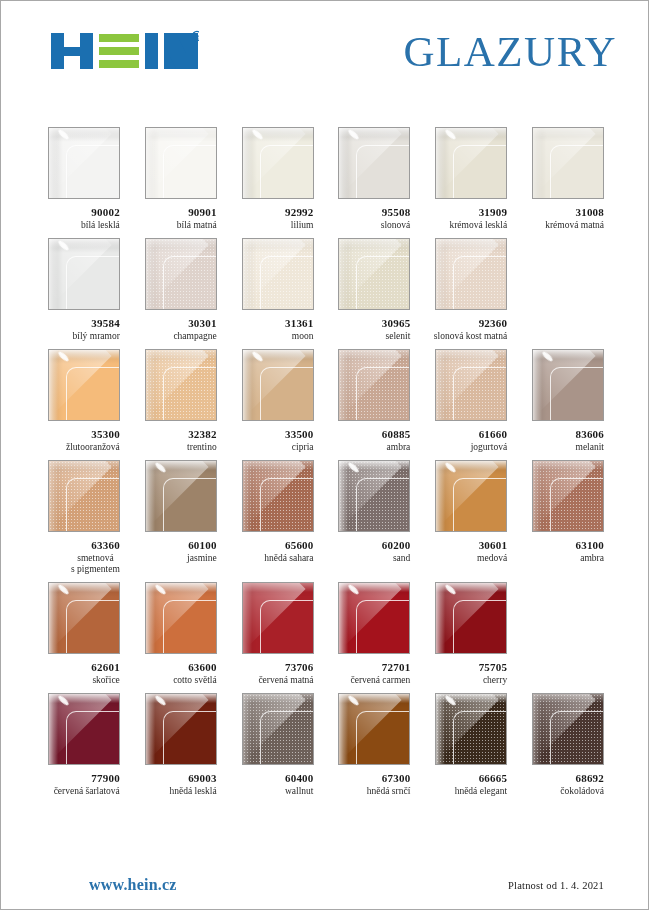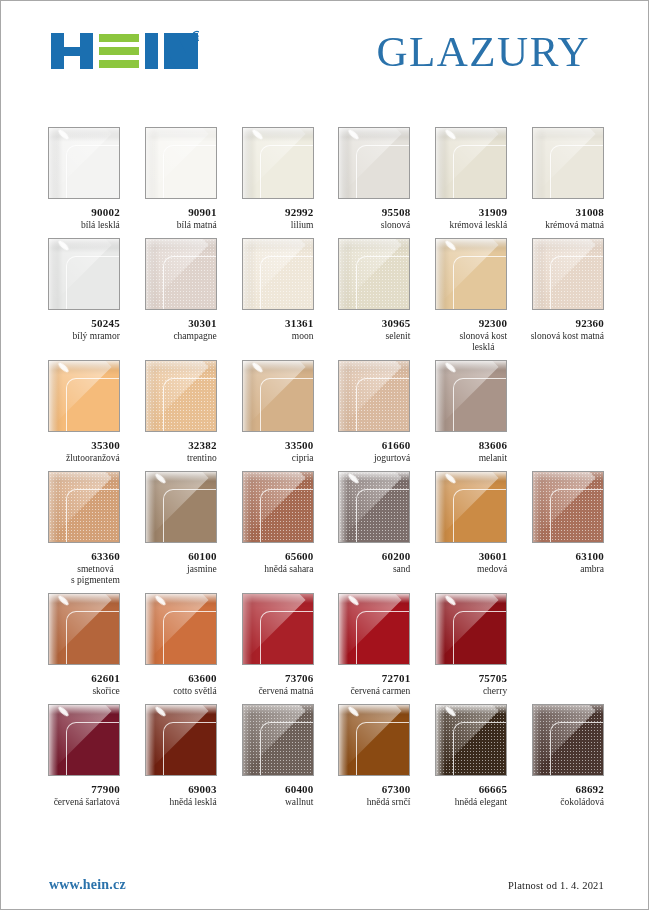--- a/index.html
+++ b/index.html
@@ -22,21 +22,21 @@
     flex-direction: column;
   }
 
   
   .header {
     height: 100px;
     flex: 0 0 100px;
     display: flex;
     align-items: center;
     justify-content: space-between;
-    padding: 0 52px 0 50px;
+    padding: 0 25px 0 50px;
   }
   .logo {
     display: flex;
     align-items: flex-start;
     height: 44px;
   }
   .logo svg { display: block; }
   .brand-title {
     font-family: "Liberation Serif", serif;
     font-size: 43px;
@@ -146,24 +146,25 @@
   
   .footer {
     flex: 0 0 48px;
     display: flex;
     align-items: center;
     justify-content: space-between;
     padding: 0 44px 0 48px;
   }
   .footer-link {
     color: #2a72ab;
-    font-size: 14px;
+    font-size: 16px;
     font-weight: bold;
     text-decoration: none;
     letter-spacing: .2px;
+    margin-left: 40px;
   }
   .footer-validity {
     color: #1a1a1a;
     font-size: 10.5px;
     letter-spacing: .2px;
   }
 </style>
 </head>
 <body>
 
@@ -273,21 +274,21 @@
       <div class="swatch-row">
         <div class="swatch-cell">
           <div class="swatch-tile gloss">
             <div class="tile-face" style="background: rgb(232, 233, 232);"></div>
             <div class="tile-speckle"></div>
             <div class="tile-diag"></div>
             <div class="tile-bevel"></div>
             <div class="tile-inner-edge"></div>
             <div class="tile-gloss"></div>
           </div>
-          <div class="swatch-code">50245</div>
+          <div class="swatch-code">39584</div>
           <div class="swatch-name">bílý mramor</div>
         </div>
         <div class="swatch-cell">
           <div class="swatch-tile matte speckled">
             <div class="tile-face" style="background: rgb(222, 210, 203);"></div>
             <div class="tile-speckle"></div>
             <div class="tile-diag"></div>
             <div class="tile-bevel"></div>
             <div class="tile-inner-edge"></div>
             <div class="tile-gloss"></div>
@@ -313,33 +314,20 @@
             <div class="tile-speckle"></div>
             <div class="tile-diag"></div>
             <div class="tile-bevel"></div>
             <div class="tile-inner-edge"></div>
             <div class="tile-gloss"></div>
           </div>
           <div class="swatch-code">30965</div>
           <div class="swatch-name">selenit</div>
         </div>
         <div class="swatch-cell">
-          <div class="swatch-tile gloss">
-            <div class="tile-face" style="background: rgb(227, 199, 155);"></div>
-            <div class="tile-speckle"></div>
-            <div class="tile-diag"></div>
-            <div class="tile-bevel"></div>
-            <div class="tile-inner-edge"></div>
-            <div class="tile-gloss"></div>
-          </div>
-          <div class="swatch-code">92300</div>
-          <div class="swatch-name">slonová kost
-lesklá</div>
-        </div>
-        <div class="swatch-cell">
           <div class="swatch-tile matte speckled">
             <div class="tile-face" style="background: rgb(230, 214, 200);"></div>
             <div class="tile-speckle"></div>
             <div class="tile-diag"></div>
             <div class="tile-bevel"></div>
             <div class="tile-inner-edge"></div>
             <div class="tile-gloss"></div>
           </div>
           <div class="swatch-code">92360</div>
           <div class="swatch-name">slonová kost matná</div>
@@ -374,20 +362,32 @@
           <div class="swatch-tile gloss">
             <div class="tile-face" style="background: rgb(212, 177, 137);"></div>
             <div class="tile-speckle"></div>
             <div class="tile-diag"></div>
             <div class="tile-bevel"></div>
             <div class="tile-inner-edge"></div>
             <div class="tile-gloss"></div>
           </div>
           <div class="swatch-code">33500</div>
           <div class="swatch-name">cipria</div>
+        </div>
+        <div class="swatch-cell">
+          <div class="swatch-tile matte speckled">
+            <div class="tile-face" style="background: rgb(200, 167, 148);"></div>
+            <div class="tile-speckle"></div>
+            <div class="tile-diag"></div>
+            <div class="tile-bevel"></div>
+            <div class="tile-inner-edge"></div>
+            <div class="tile-gloss"></div>
+          </div>
+          <div class="swatch-code">60885</div>
+          <div class="swatch-name">ambra</div>
         </div>
         <div class="swatch-cell">
           <div class="swatch-tile matte speckled">
             <div class="tile-face" style="background: rgb(217, 185, 159);"></div>
             <div class="tile-speckle"></div>
             <div class="tile-diag"></div>
             <div class="tile-bevel"></div>
             <div class="tile-inner-edge"></div>
             <div class="tile-gloss"></div>
           </div>

